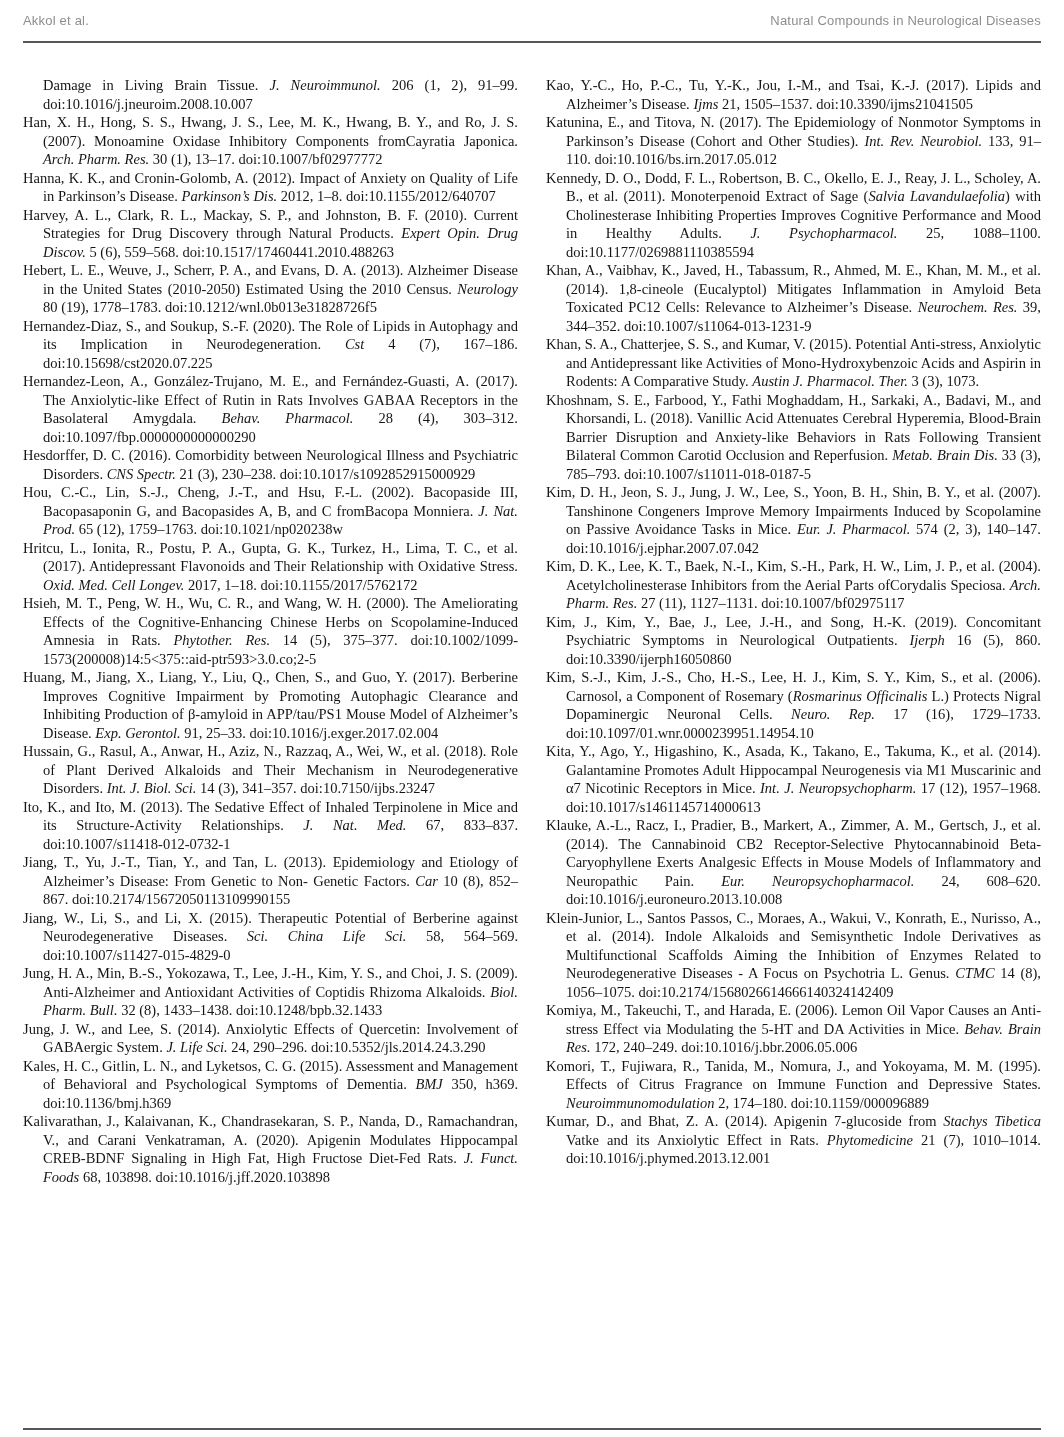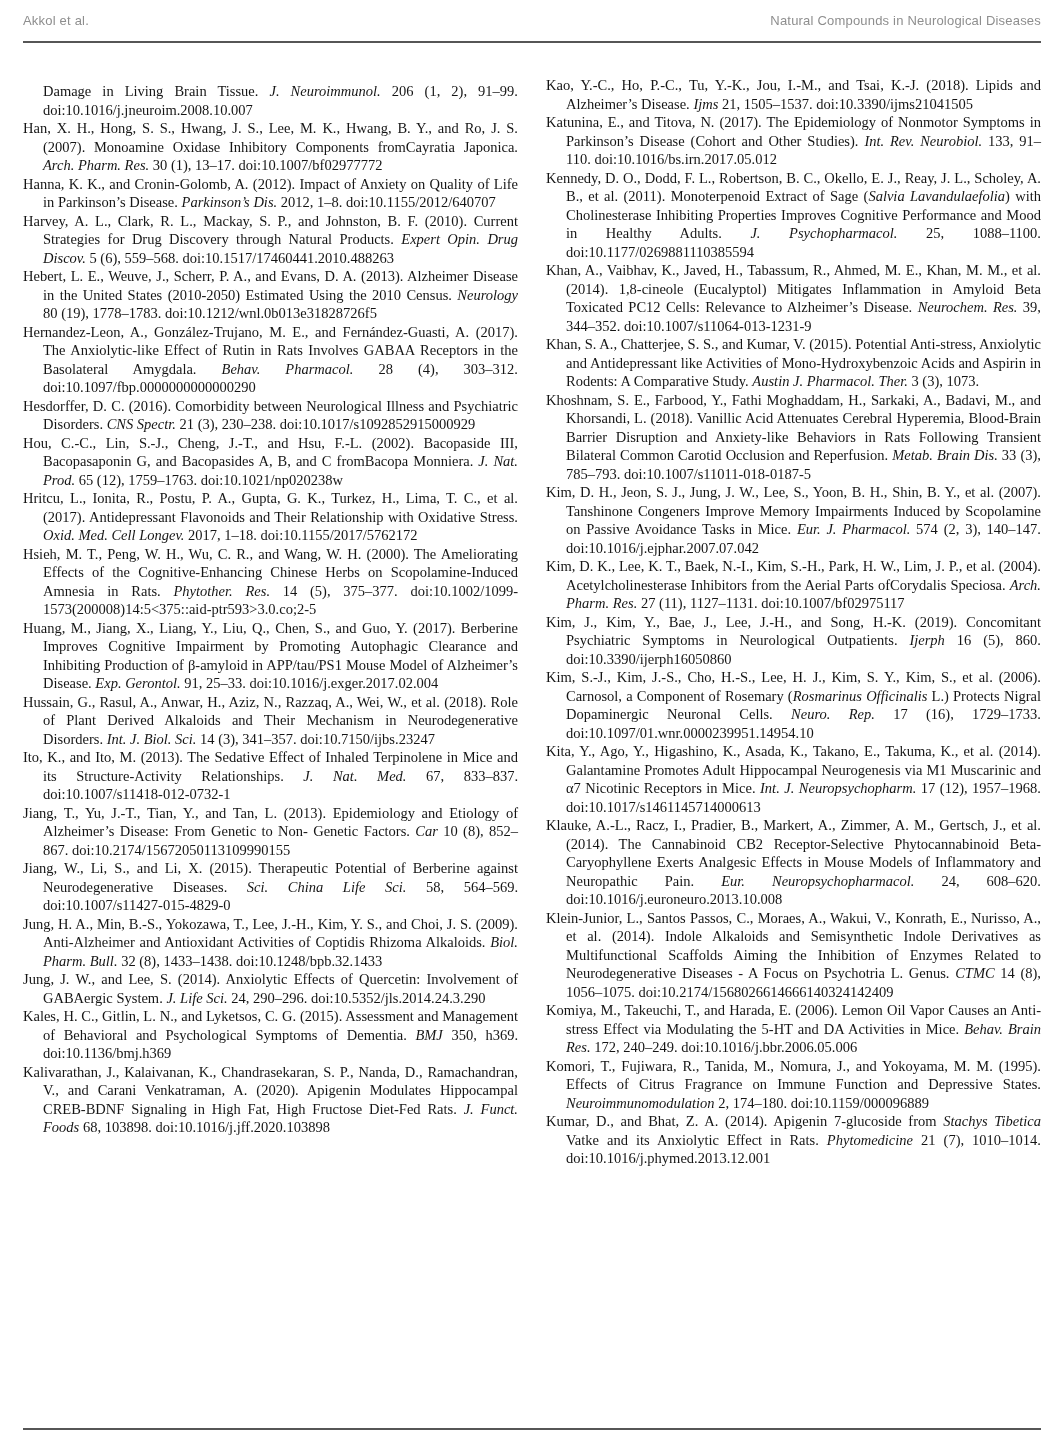--- a/index.html
+++ b/index.html
@@ -28,57 +28,58 @@
     position: absolute; top: 76px; left: 23px; right: 23px;
     display: flex; gap: 28px;
   }
   .col { flex: 1 1 0; min-width: 0; }
   .ref {
     font-size: 14.5px; line-height: 18.5px;
     text-align: justify; text-justify: inter-word;
     padding-left: 20px; text-indent: -20px;
     overflow-wrap: break-word;
   }
-  .ref.continuation { text-indent: 0; margin-top: 6px; }
+  .ref.continuation { text-indent: 0; }
   .ref em { font-style: italic; }
 </style>
 </head>
 <body>
 
 <div class="running-head">
   <span>Akkol et al.</span>
   <span>Natural Compounds in Neurological Diseases</span>
 </div>
 
 <div class="head-rule"></div>
 
 <div class="columns">
   <div class="col">
       <div class="ref continuation"><span>Damage in Living Brain Tissue. </span><em>J. Neuroimmunol.</em><span> 206 (1, 2), 91–99. doi:10.1016/j.jneuroim.2008.10.007</span></div>
       <div class="ref"><span>Han, X. H., Hong, S. S., Hwang, J. S., Lee, M. K., Hwang, B. Y., and Ro, J. S. (2007). Monoamine Oxidase Inhibitory Components fromCayratia Japonica. </span><em>Arch. Pharm. Res.</em><span> 30 (1), 13–17. doi:10.1007/bf02977772</span></div>
       <div class="ref"><span>Hanna, K. K., and Cronin-Golomb, A. (2012). Impact of Anxiety on Quality of Life in Parkinson’s Disease. </span><em>Parkinson’s Dis.</em><span> 2012, 1–8. doi:10.1155/2012/640707</span></div>
       <div class="ref"><span>Harvey, A. L., Clark, R. L., Mackay, S. P., and Johnston, B. F. (2010). Current Strategies for Drug Discovery through Natural Products. </span><em>Expert Opin. Drug Discov.</em><span> 5 (6), 559–568. doi:10.1517/17460441.2010.488263</span></div>
       <div class="ref"><span>Hebert, L. E., Weuve, J., Scherr, P. A., and Evans, D. A. (2013). Alzheimer Disease in the United States (2010-2050) Estimated Using the 2010 Census. </span><em>Neurology</em><span> 80 (19), 1778–1783. doi:10.1212/wnl.0b013e31828726f5</span></div>
+      <div class="ref"><span>Hernandez-Diaz, S., and Soukup, S.-F. (2020). The Role of Lipids in Autophagy and its Implication in Neurodegeneration. </span><em>Cst</em><span> 4 (7), 167–186. doi:10.15698/cst2020.07.225</span></div>
       <div class="ref"><span>Hernandez-Leon, A., González-Trujano, M. E., and Fernández-Guasti, A. (2017). The Anxiolytic-like Effect of Rutin in Rats Involves GABAA Receptors in the Basolateral Amygdala. </span><em>Behav. Pharmacol.</em><span> 28 (4), 303–312. doi:10.1097/fbp.0000000000000290</span></div>
       <div class="ref"><span>Hesdorffer, D. C. (2016). Comorbidity between Neurological Illness and Psychiatric Disorders. </span><em>CNS Spectr.</em><span> 21 (3), 230–238. doi:10.1017/s1092852915000929</span></div>
       <div class="ref"><span>Hou, C.-C., Lin, S.-J., Cheng, J.-T., and Hsu, F.-L. (2002). Bacopaside III, Bacopasaponin G, and Bacopasides A, B, and C fromBacopa Monniera. </span><em>J. Nat. Prod.</em><span> 65 (12), 1759–1763. doi:10.1021/np020238w</span></div>
       <div class="ref"><span>Hritcu, L., Ionita, R., Postu, P. A., Gupta, G. K., Turkez, H., Lima, T. C., et al. (2017). Antidepressant Flavonoids and Their Relationship with Oxidative Stress. </span><em>Oxid. Med. Cell Longev.</em><span> 2017, 1–18. doi:10.1155/2017/5762172</span></div>
       <div class="ref"><span>Hsieh, M. T., Peng, W. H., Wu, C. R., and Wang, W. H. (2000). The Ameliorating Effects of the Cognitive-Enhancing Chinese Herbs on Scopolamine-Induced Amnesia in Rats. </span><em>Phytother. Res.</em><span> 14 (5), 375–377. doi:10.1002/1099-1573(200008)14:5&lt;375::aid-ptr593&gt;3.0.co;2-5</span></div>
       <div class="ref"><span>Huang, M., Jiang, X., Liang, Y., Liu, Q., Chen, S., and Guo, Y. (2017). Berberine Improves Cognitive Impairment by Promoting Autophagic Clearance and Inhibiting Production of β-amyloid in APP/tau/PS1 Mouse Model of Alzheimer’s Disease. </span><em>Exp. Gerontol.</em><span> 91, 25–33. doi:10.1016/j.exger.2017.02.004</span></div>
       <div class="ref"><span>Hussain, G., Rasul, A., Anwar, H., Aziz, N., Razzaq, A., Wei, W., et al. (2018). Role of Plant Derived Alkaloids and Their Mechanism in Neurodegenerative Disorders. </span><em>Int. J. Biol. Sci.</em><span> 14 (3), 341–357. doi:10.7150/ijbs.23247</span></div>
       <div class="ref"><span>Ito, K., and Ito, M. (2013). The Sedative Effect of Inhaled Terpinolene in Mice and its Structure-Activity Relationships. </span><em>J. Nat. Med.</em><span> 67, 833–837. doi:10.1007/s11418-012-0732-1</span></div>
       <div class="ref"><span>Jiang, T., Yu, J.-T., Tian, Y., and Tan, L. (2013). Epidemiology and Etiology of Alzheimer’s Disease: From Genetic to Non- Genetic Factors. </span><em>Car</em><span> 10 (8), 852–867. doi:10.2174/15672050113109990155</span></div>
       <div class="ref"><span>Jiang, W., Li, S., and Li, X. (2015). Therapeutic Potential of Berberine against Neurodegenerative Diseases. </span><em>Sci. China Life Sci.</em><span> 58, 564–569. doi:10.1007/s11427-015-4829-0</span></div>
       <div class="ref"><span>Jung, H. A., Min, B.-S., Yokozawa, T., Lee, J.-H., Kim, Y. S., and Choi, J. S. (2009). Anti-Alzheimer and Antioxidant Activities of Coptidis Rhizoma Alkaloids. </span><em>Biol. Pharm. Bull.</em><span> 32 (8), 1433–1438. doi:10.1248/bpb.32.1433</span></div>
       <div class="ref"><span>Jung, J. W., and Lee, S. (2014). Anxiolytic Effects of Quercetin: Involvement of GABAergic System. </span><em>J. Life Sci.</em><span> 24, 290–296. doi:10.5352/jls.2014.24.3.290</span></div>
       <div class="ref"><span>Kales, H. C., Gitlin, L. N., and Lyketsos, C. G. (2015). Assessment and Management of Behavioral and Psychological Symptoms of Dementia. </span><em>BMJ</em><span> 350, h369. doi:10.1136/bmj.h369</span></div>
       <div class="ref"><span>Kalivarathan, J., Kalaivanan, K., Chandrasekaran, S. P., Nanda, D., Ramachandran, V., and Carani Venkatraman, A. (2020). Apigenin Modulates Hippocampal CREB-BDNF Signaling in High Fat, High Fructose Diet-Fed Rats. </span><em>J. Funct. Foods</em><span> 68, 103898. doi:10.1016/j.jff.2020.103898</span></div>
     </div>
   <div class="col">
-      <div class="ref"><span>Kao, Y.-C., Ho, P.-C., Tu, Y.-K., Jou, I.-M., and Tsai, K.-J. (2018). Lipids and Alzheimer’s Disease. </span><em>Ijms</em><span> 21, 1505–1537. doi:10.3390/ijms21041505</span></div>
+      <div class="ref"><span>Kao, Y.-C., Ho, P.-C., Tu, Y.-K., Jou, I.-M., and Tsai, K.-J. (2017). Lipids and Alzheimer’s Disease. </span><em>Ijms</em><span> 21, 1505–1537. doi:10.3390/ijms21041505</span></div>
       <div class="ref"><span>Katunina, E., and Titova, N. (2017). The Epidemiology of Nonmotor Symptoms in Parkinson’s Disease (Cohort and Other Studies). </span><em>Int. Rev. Neurobiol.</em><span> 133, 91–110. doi:10.1016/bs.irn.2017.05.012</span></div>
       <div class="ref"><span>Kennedy, D. O., Dodd, F. L., Robertson, B. C., Okello, E. J., Reay, J. L., Scholey, A. B., et al. (2011). Monoterpenoid Extract of Sage (</span><em>Salvia Lavandulaefolia</em><span>) with Cholinesterase Inhibiting Properties Improves Cognitive Performance and Mood in Healthy Adults. </span><em>J. Psychopharmacol.</em><span> 25, 1088–1100. doi:10.1177/0269881110385594</span></div>
       <div class="ref"><span>Khan, A., Vaibhav, K., Javed, H., Tabassum, R., Ahmed, M. E., Khan, M. M., et al. (2014). 1,8-cineole (Eucalyptol) Mitigates Inflammation in Amyloid Beta Toxicated PC12 Cells: Relevance to Alzheimer’s Disease. </span><em>Neurochem. Res.</em><span> 39, 344–352. doi:10.1007/s11064-013-1231-9</span></div>
       <div class="ref"><span>Khan, S. A., Chatterjee, S. S., and Kumar, V. (2015). Potential Anti-stress, Anxiolytic and Antidepressant like Activities of Mono-Hydroxybenzoic Acids and Aspirin in Rodents: A Comparative Study. </span><em>Austin J. Pharmacol. Ther.</em><span> 3 (3), 1073.</span></div>
       <div class="ref"><span>Khoshnam, S. E., Farbood, Y., Fathi Moghaddam, H., Sarkaki, A., Badavi, M., and Khorsandi, L. (2018). Vanillic Acid Attenuates Cerebral Hyperemia, Blood-Brain Barrier Disruption and Anxiety-like Behaviors in Rats Following Transient Bilateral Common Carotid Occlusion and Reperfusion. </span><em>Metab. Brain Dis.</em><span> 33 (3), 785–793. doi:10.1007/s11011-018-0187-5</span></div>
       <div class="ref"><span>Kim, D. H., Jeon, S. J., Jung, J. W., Lee, S., Yoon, B. H., Shin, B. Y., et al. (2007). Tanshinone Congeners Improve Memory Impairments Induced by Scopolamine on Passive Avoidance Tasks in Mice. </span><em>Eur. J. Pharmacol.</em><span> 574 (2, 3), 140–147. doi:10.1016/j.ejphar.2007.07.042</span></div>
       <div class="ref"><span>Kim, D. K., Lee, K. T., Baek, N.-I., Kim, S.-H., Park, H. W., Lim, J. P., et al. (2004). Acetylcholinesterase Inhibitors from the Aerial Parts ofCorydalis Speciosa. </span><em>Arch. Pharm. Res.</em><span> 27 (11), 1127–1131. doi:10.1007/bf02975117</span></div>
       <div class="ref"><span>Kim, J., Kim, Y., Bae, J., Lee, J.-H., and Song, H.-K. (2019). Concomitant Psychiatric Symptoms in Neurological Outpatients. </span><em>Ijerph</em><span> 16 (5), 860. doi:10.3390/ijerph16050860</span></div>
       <div class="ref"><span>Kim, S.-J., Kim, J.-S., Cho, H.-S., Lee, H. J., Kim, S. Y., Kim, S., et al. (2006). Carnosol, a Component of Rosemary (</span><em>Rosmarinus Officinalis</em><span> L.) Protects Nigral Dopaminergic Neuronal Cells. </span><em>Neuro. Rep.</em><span> 17 (16), 1729–1733. doi:10.1097/01.wnr.0000239951.14954.10</span></div>
       <div class="ref"><span>Kita, Y., Ago, Y., Higashino, K., Asada, K., Takano, E., Takuma, K., et al. (2014). Galantamine Promotes Adult Hippocampal Neurogenesis via M1 Muscarinic and α7 Nicotinic Receptors in Mice. </span><em>Int. J. Neuropsychopharm.</em><span> 17 (12), 1957–1968. doi:10.1017/s1461145714000613</span></div>

